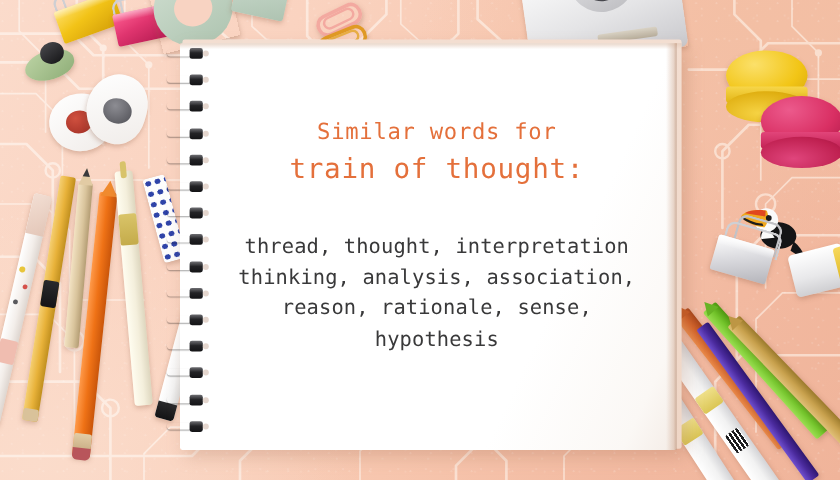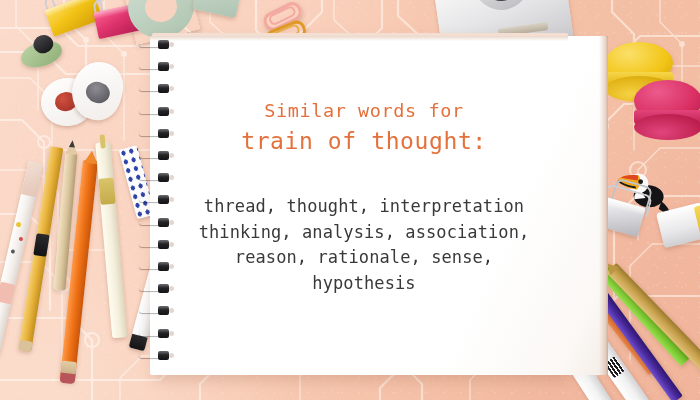--- a/index.html
+++ b/index.html
@@ -44,21 +44,21 @@
   }
   #page-shadow{
     position:absolute;left:4px;top:5px;width:418px;height:339px;
     background:rgba(150,95,70,.26);filter:blur(7px);border-radius:3px;
   }
   #page-back{
     position:absolute;left:2px;top:-3px;width:416px;height:341px;
     background:linear-gradient(180deg,#f3ded1,#efd6c6);border-radius:2px;
   }
   #page{
-    position:absolute;left:0;top:0;width:458px;height:339px;
+    position:absolute;left:0;top:0;width:414px;height:339px;
     background:linear-gradient(115deg,#ffffff 0%,#ffffff 72%,#fbf8f5 92%,#f4ece6 100%);
     border-radius:2px 3px 3px 2px;
   }
   #page-fold{
     position:absolute;right:0;top:0;width:9px;height:339px;
     background:linear-gradient(90deg,rgba(222,196,178,0) 0%,rgba(214,181,160,.55) 70%,rgba(196,157,133,.8) 100%);
   }
   #page-topedge{
     position:absolute;left:0;top:0;width:418px;height:5px;
     background:linear-gradient(180deg,rgba(226,201,184,.75),rgba(226,201,184,0));

